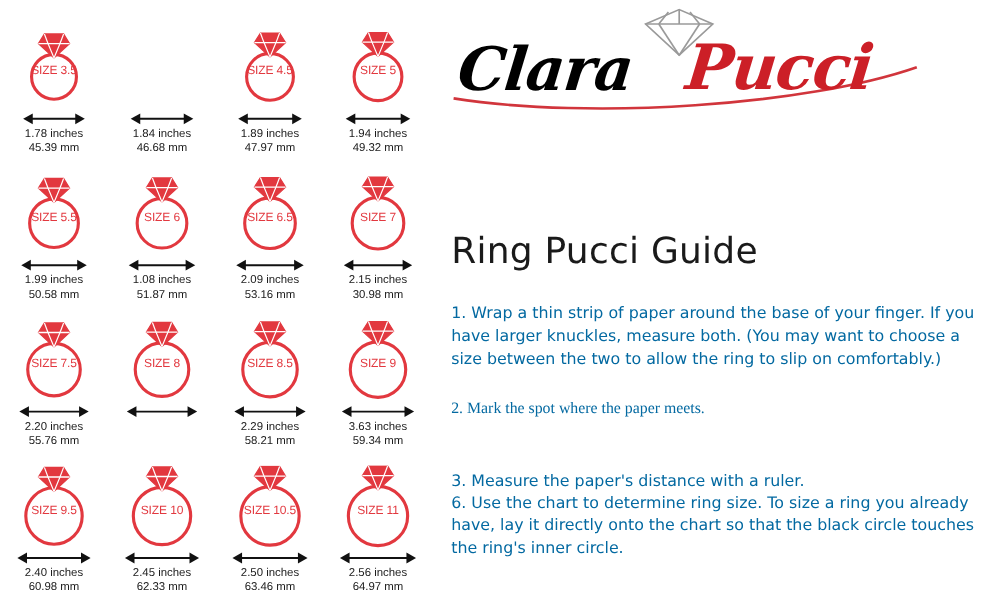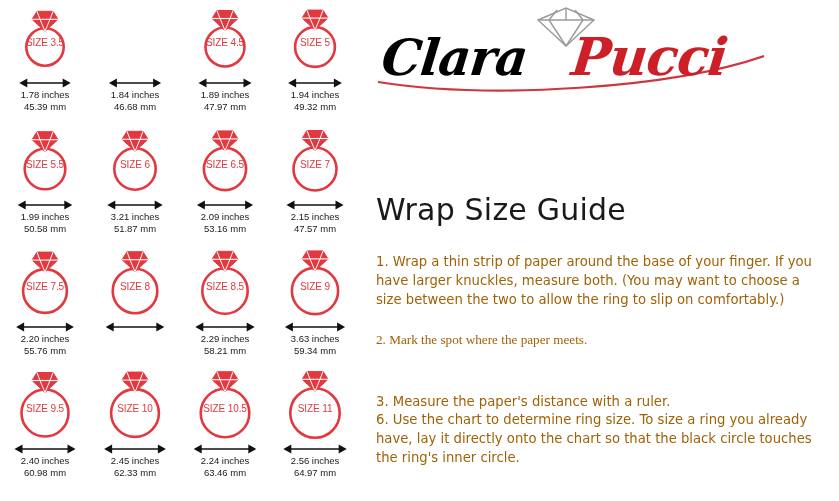--- a/index.html
+++ b/index.html
@@ -22,21 +22,21 @@
   
   #chart {
     position: absolute;
     left: 0;
     top: 0;
     width: 360px;
     height: 434px;
     display: grid;
     grid-template-columns: repeat(4, 90px);
     grid-template-rows: repeat(4, 122px);
-    padding-top: 3px;
+    padding-top: 20px;
     box-sizing: border-box;
   }
   .cell {
     position: relative;
     width: 90px;
     height: 122px;
   }
   .ring-wrap {
     position: relative;
     width: 90px;
@@ -135,21 +135,21 @@
     color: #1a1a1a;
     font-family: "DejaVu Sans", sans-serif;
     letter-spacing: 0.2px;
   }
   .step {
     position: absolute;
     left: 16px;
     width: 446px;
     font-size: 13.2px;
     line-height: 19px;
-    color: #a16207;
+    color: #0369a1;
     font-family: "DejaVu Sans", sans-serif;
   }
   #step1 { top: 252px; }
   #step2 { top: 330px; font-family: Liberation Serif, serif; }
   #step3 { top: 370px; margin-top: 22px; }
   #step4 { top: 410px; }
 </style>
 </head>
 <body>
 
@@ -276,21 +276,21 @@
             </g>
           </svg>
           <div class="size-label">SIZE 6</div>
         </div>
         <div class="arrow-row"><svg width="90" height="12" viewBox="0 0 90 12">
             <path d="M23.3 6 L66.7 6" stroke="#111111" stroke-width="1.6"></path>
             <path d="M17.3 6 L25.3 1.5 L25.3 10.5 Z" fill="#111111"></path>
             <path d="M72.7 6 L64.7 1.5 L64.7 10.5 Z" fill="#111111"></path>
           </svg></div>
         <div class="measures">
-          <div>3.21 inches</div>
+          <div>1.08 inches</div>
           <div>51.87 mm</div>
         </div>
       </div>
       <div class="cell">
         <div class="ring-wrap">
           <svg class="ring-svg" width="90" height="72" viewBox="0 0 90 72">
             <circle cx="45" cy="42" r="21.099999999999998" fill="none" stroke="#e2383f" stroke-width="2.6"></circle>
             <g fill="#e2383f" stroke="#e2383f" stroke-width="1">
               <path d="M32 11.900000000000002 L37 3.900000000000002 L53 3.900000000000002 L58 11.900000000000002 L45 23.900000000000002 Z"></path>
               <path d="M32 11.900000000000002 L58 11.900000000000002" stroke="#ffffff" stroke-width="1.1"></path>
@@ -325,21 +325,21 @@
           </svg>
           <div class="size-label">SIZE 7</div>
         </div>
         <div class="arrow-row"><svg width="90" height="12" viewBox="0 0 90 12">
             <path d="M22.5 6 L67.5 6" stroke="#111111" stroke-width="1.6"></path>
             <path d="M16.5 6 L24.5 1.5 L24.5 10.5 Z" fill="#111111"></path>
             <path d="M73.5 6 L65.5 1.5 L65.5 10.5 Z" fill="#111111"></path>
           </svg></div>
         <div class="measures">
           <div>2.15 inches</div>
-          <div>47.57 mm</div>
+          <div>30.98 mm</div>
         </div>
       </div>
       <div class="cell">
         <div class="ring-wrap">
           <svg class="ring-svg" width="90" height="72" viewBox="0 0 90 72">
             <circle cx="45" cy="42" r="21.9" fill="none" stroke="#e2383f" stroke-width="2.6"></circle>
             <g fill="#e2383f" stroke="#e2383f" stroke-width="1">
               <path d="M32 11.100000000000001 L37 3.1000000000000014 L53 3.1000000000000014 L58 11.100000000000001 L45 23.1 Z"></path>
               <path d="M32 11.100000000000001 L58 11.100000000000001" stroke="#ffffff" stroke-width="1.1"></path>
               <path d="M40 11.100000000000001 L37 3.1000000000000014" stroke="#ffffff" stroke-width="1"></path>
@@ -488,21 +488,21 @@
             </g>
           </svg>
           <div class="size-label">SIZE 10.5</div>
         </div>
         <div class="arrow-row"><svg width="90" height="12" viewBox="0 0 90 12">
             <path d="M19.7 6 L70.3 6" stroke="#111111" stroke-width="1.6"></path>
             <path d="M13.7 6 L21.7 1.5 L21.7 10.5 Z" fill="#111111"></path>
             <path d="M76.3 6 L68.3 1.5 L68.3 10.5 Z" fill="#111111"></path>
           </svg></div>
         <div class="measures">
-          <div>2.24 inches</div>
+          <div>2.50 inches</div>
           <div>63.46 mm</div>
         </div>
       </div>
       <div class="cell">
         <div class="ring-wrap">
           <svg class="ring-svg" width="90" height="72" viewBox="0 0 90 72">
             <circle cx="45" cy="42" r="24.7" fill="none" stroke="#e2383f" stroke-width="2.6"></circle>
             <g fill="#e2383f" stroke="#e2383f" stroke-width="1">
               <path d="M32 8.3 L37 0.3000000000000007 L53 0.3000000000000007 L58 8.3 L45 20.3 Z"></path>
               <path d="M32 8.3 L58 8.3" stroke="#ffffff" stroke-width="1.1"></path>
@@ -539,21 +539,21 @@
           <path d="M59 16 L51 6"></path>
           <path d="M25 16 L42 42"></path>
           <path d="M59 16 L42 42"></path>
           <path d="M42 4 L42 16"></path>
         </g>
       </svg>
       <div class="logo-clara">Clara</div>
       <div class="logo-pucci">Pucci</div>
     </div>
 
-    <div id="guide-title">Wrap Size Guide</div>
+    <div id="guide-title">Ring Pucci Guide</div>
 
     <div class="step" id="step1">1.  Wrap a thin strip of paper around the base of your finger. If you have larger knuckles, measure both. (You may want to choose a size between the two to allow the ring to slip on comfortably.)</div>
     <div class="step" id="step2">2.  Mark the spot where the paper meets.</div>
     <div class="step" id="step3">3.  Measure the paper's distance with a ruler.</div>
     <div class="step" id="step4">6.  Use the chart to determine ring size. To size a ring you already have, lay it directly onto the chart so that the black circle touches the ring's inner circle.</div>
 
   </div>
 </div>
 
 </body></html>

